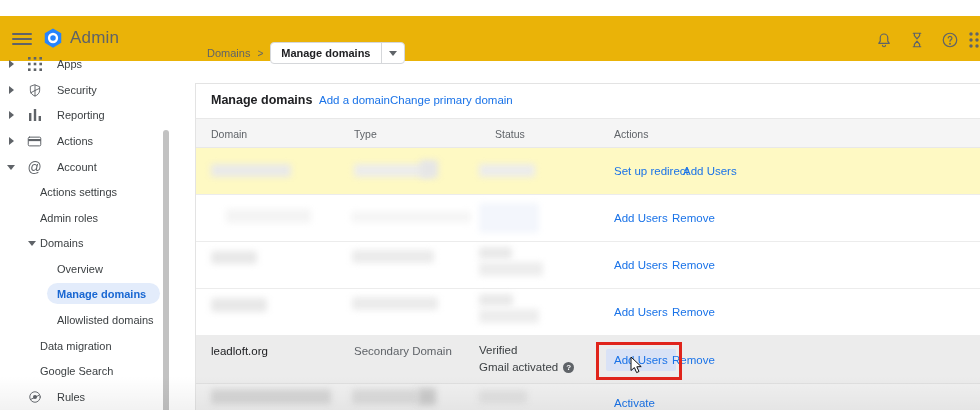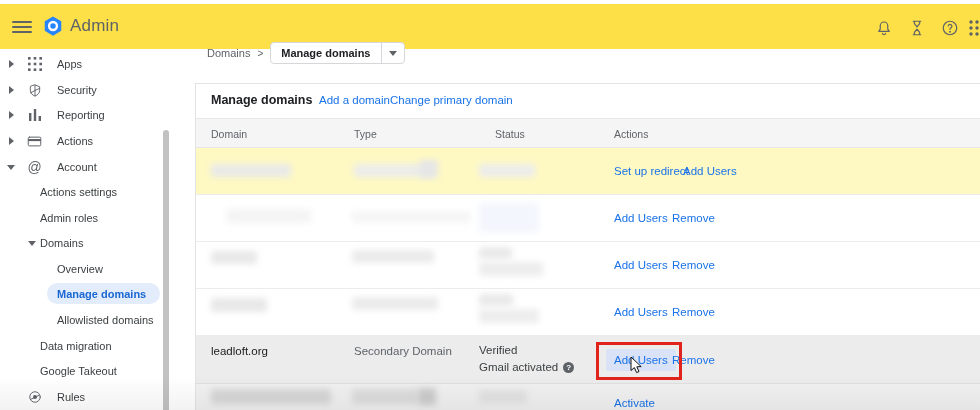--- a/index.html
+++ b/index.html
@@ -2,21 +2,21 @@
 <html><head>
 <meta charset="utf-8">
 <style>
   * { margin:0; padding:0; box-sizing:border-box; }
   html,body { background:#fff; }
   #screen {
     position:relative; width:980px; height:410px; overflow:hidden;
     background:#fff; font-family:"Liberation Sans", sans-serif; color:#3c4043;
   }
   
-  .topbar { position:absolute; left:0; top:4px; width:980px; height:45px; background:#fde047; }
+  .topbar { position:absolute; left:0; top:16px; width:980px; height:45px; background:#eab308; }
   .hamburger { position:absolute; left:12px; top:14px; width:20px; height:16px; cursor:pointer; }
   .hamburger span { display:block; height:2px; background:#5f6368; margin:3px 0; border-radius:1px; }
   .logo { position:absolute; left:42px; top:11px; width:22px; height:22px; }
   .app-title { position:absolute; left:70px; top:12px; font-size:17px; color:#5f6368; letter-spacing:.2px; }
   .searchbar {
     position:absolute; left:175px; top:9px; width:458px; height:26px;
     background:#f1f3f4; border-radius:4px; display:flex; align-items:center; padding:0 10px;
   }
   .searchbar svg { flex:0 0 auto; margin-right:12px; }
   .searchbar input {
@@ -245,21 +245,21 @@
     <div class="side-item" style="top:282px">
       <span class="lbl-l3 side-selected">Manage domains</span>
     </div>
     <div class="side-item" style="top:308px">
       <span class="lbl-l3">Allowlisted domains</span>
     </div>
     <div class="side-item" style="top:334px">
       <span class="lbl-l2">Data migration</span>
     </div>
     <div class="side-item" style="top:359px">
-      <span class="lbl-l2">Google Takeout</span>
+      <span class="lbl-l2">Google Search</span>
     </div>
     <div class="side-item" style="top:385px">
       <span class="icon">
         <svg class="ic" width="14" height="14" viewBox="0 0 24 24">
             <circle cx="12" cy="12" r="9"></circle>
             <circle cx="12" cy="12" r="3.5" fill="#5f6368" stroke="none"></circle>
             <path d="M5 16l14-7"></path>
           </svg>
       </span>
       <span class="lbl-l0">Rules</span>

